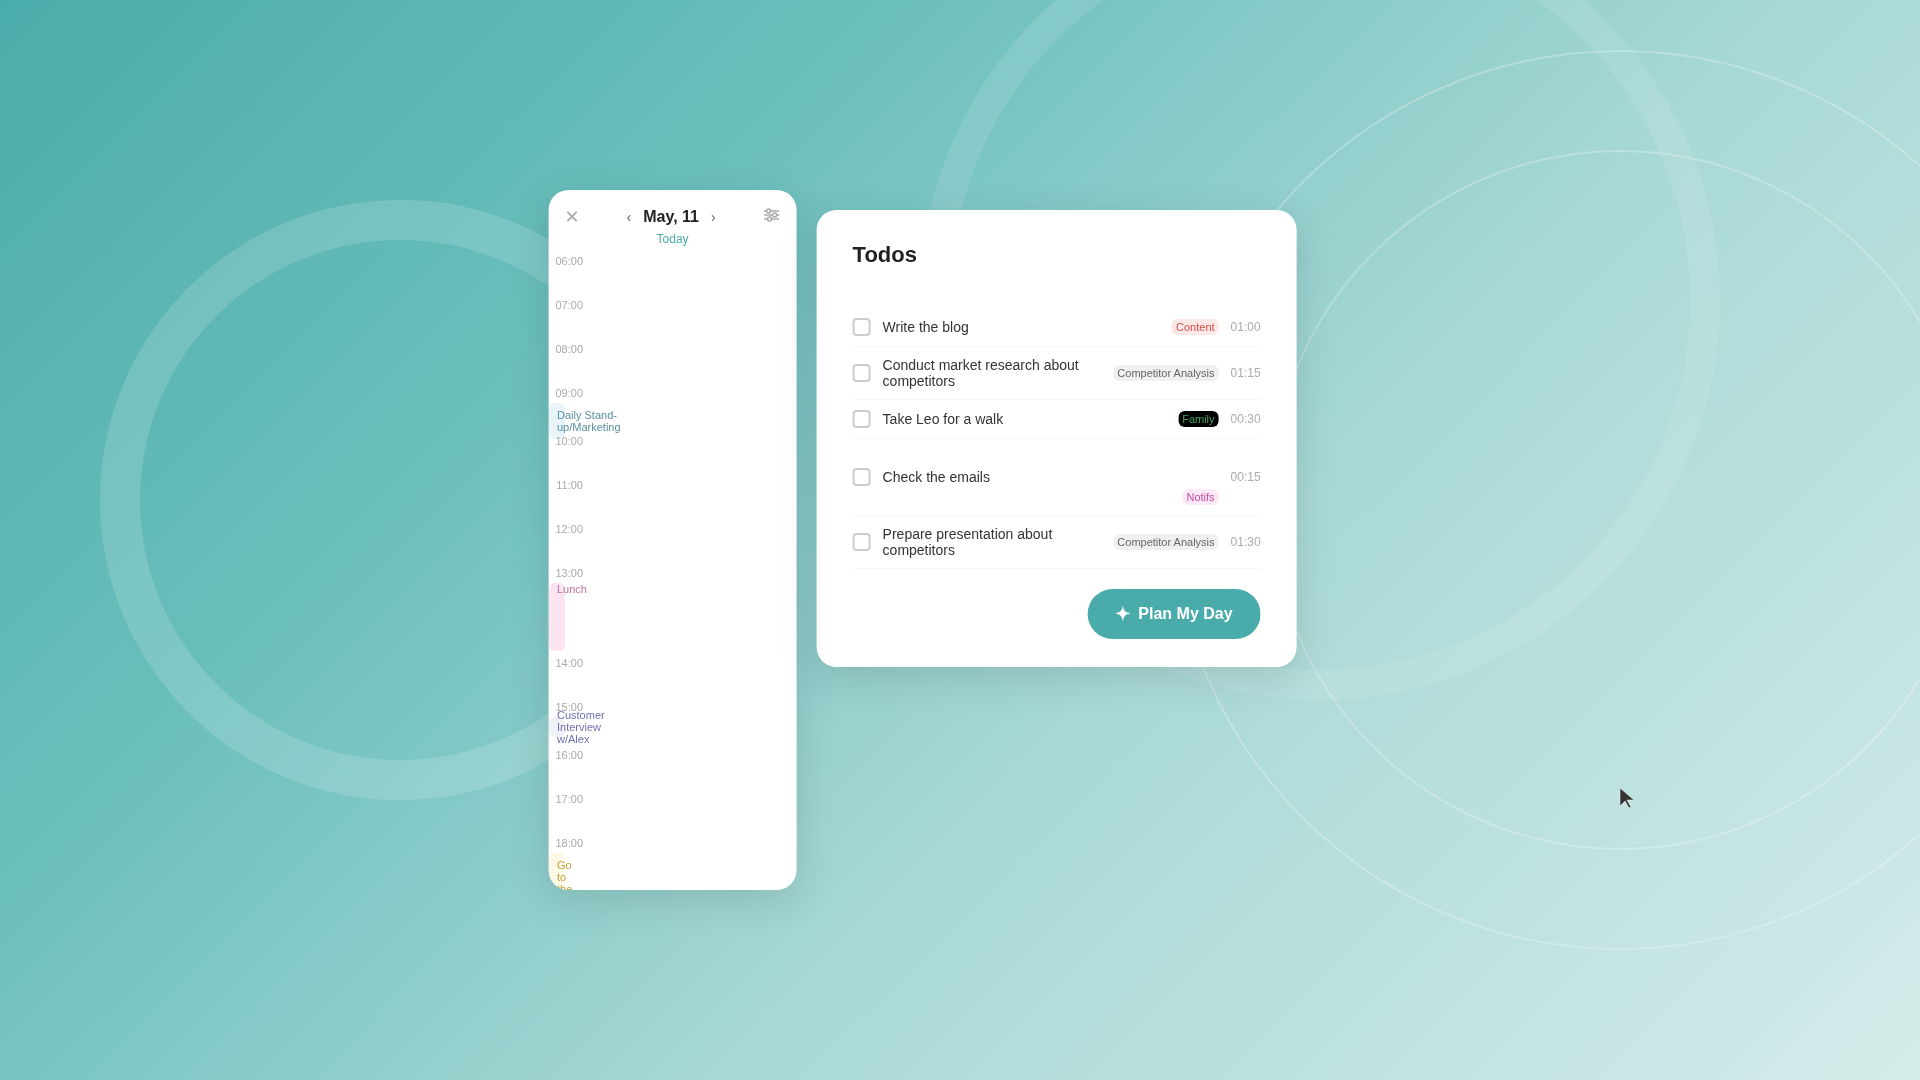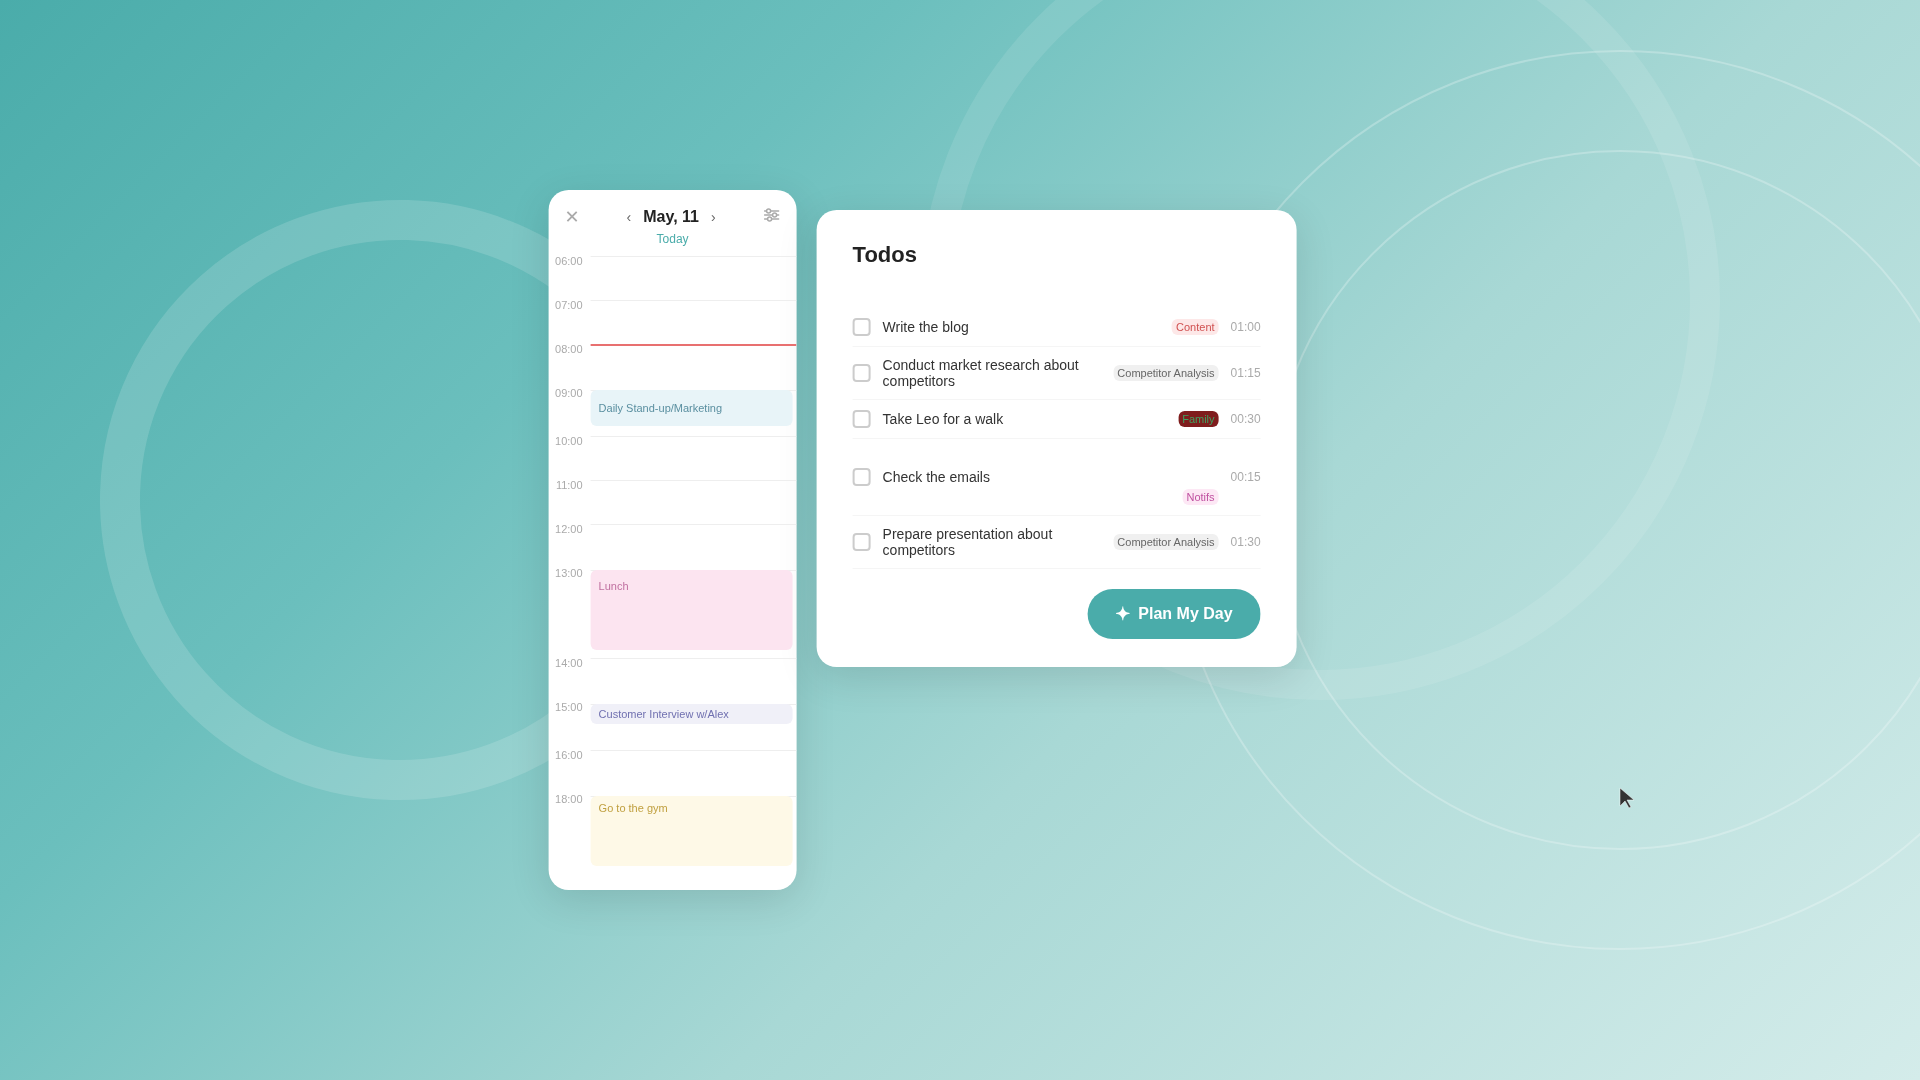--- a/index.html
+++ b/index.html
@@ -127,20 +127,21 @@
       padding: 0 0 12px;
       scrollbar-width: none;
     }
     .time-grid::-webkit-scrollbar { display: none; }
 
     .time-row {
       display: flex;
       align-items: flex-start;
       position: relative;
       min-height: 44px;
+      flex-direction: column;
     }
 
     .time-label {
       width: 42px;
       font-size: 11px;
       color: #aaa;
       padding-top: 0px;
       text-align: right;
       padding-right: 8px;
       flex-shrink: 0;
@@ -182,24 +183,24 @@
       top: 2px;
       height: 36px;
       display: flex;
       align-items: center;
     }
 
     .event-lunch {
       background: #fce4f0;
       color: #c070a0;
       top: 2px;
-      height: 80px;
+      height: 68px;
       display: flex;
       align-items: flex-start;
-      padding-top: 10px;
+      padding-top: 0;
     }
 
     .event-customer {
       background: #f0f0f8;
       color: #7070b0;
       top: 2px;
       height: 20px;
       display: flex;
       align-items: center;
     }
@@ -264,21 +265,21 @@
     .tag {
       border-radius: 6px;
       padding: 2px 4px;
       font-size: 11px;
       font-weight: 500;
       flex-shrink: 0;
     }
 
     .tag-content { background: #fde8e8; color: #d05050; }
     .tag-competitor { background: #f0f0f0; color: #666; }
-    .tag-family { background: #7f1d1d; color: #40a060; }
+    .tag-family { background: #000000; color: #40a060; }
     .tag-notifs { background: #fde8f5; color: #c050a0; margin-top: 40px; }
 
     .todo-time {
       font-size: 12px;
       color: #aaa;
       flex-shrink: 0;
       font-weight: 500;
     }
 
     .plan-my-day-btn {
@@ -413,20 +414,24 @@
             <span>Customer Interview w/Alex</span>
           </div>
         </div>
       </div>
 
       <div class="time-row">
         <span class="time-label">16:00</span>
         <div class="time-line"></div>
       </div>
 
+      <div class="time-row">
+        <span class="time-label">17:00</span>
+        <div class="time-line"></div>
+      </div>
 
       <div class="time-row" style="min-height:80px;">
         <span class="time-label">18:00</span>
         <div class="event-container">
           <div class="time-line" style="position:absolute;top:2px;left:0;right:0;"></div>
           <div class="event-block event-gym" style="top:4px;">
             <span>Go to the gym</span>
           </div>
         </div>
       </div>

